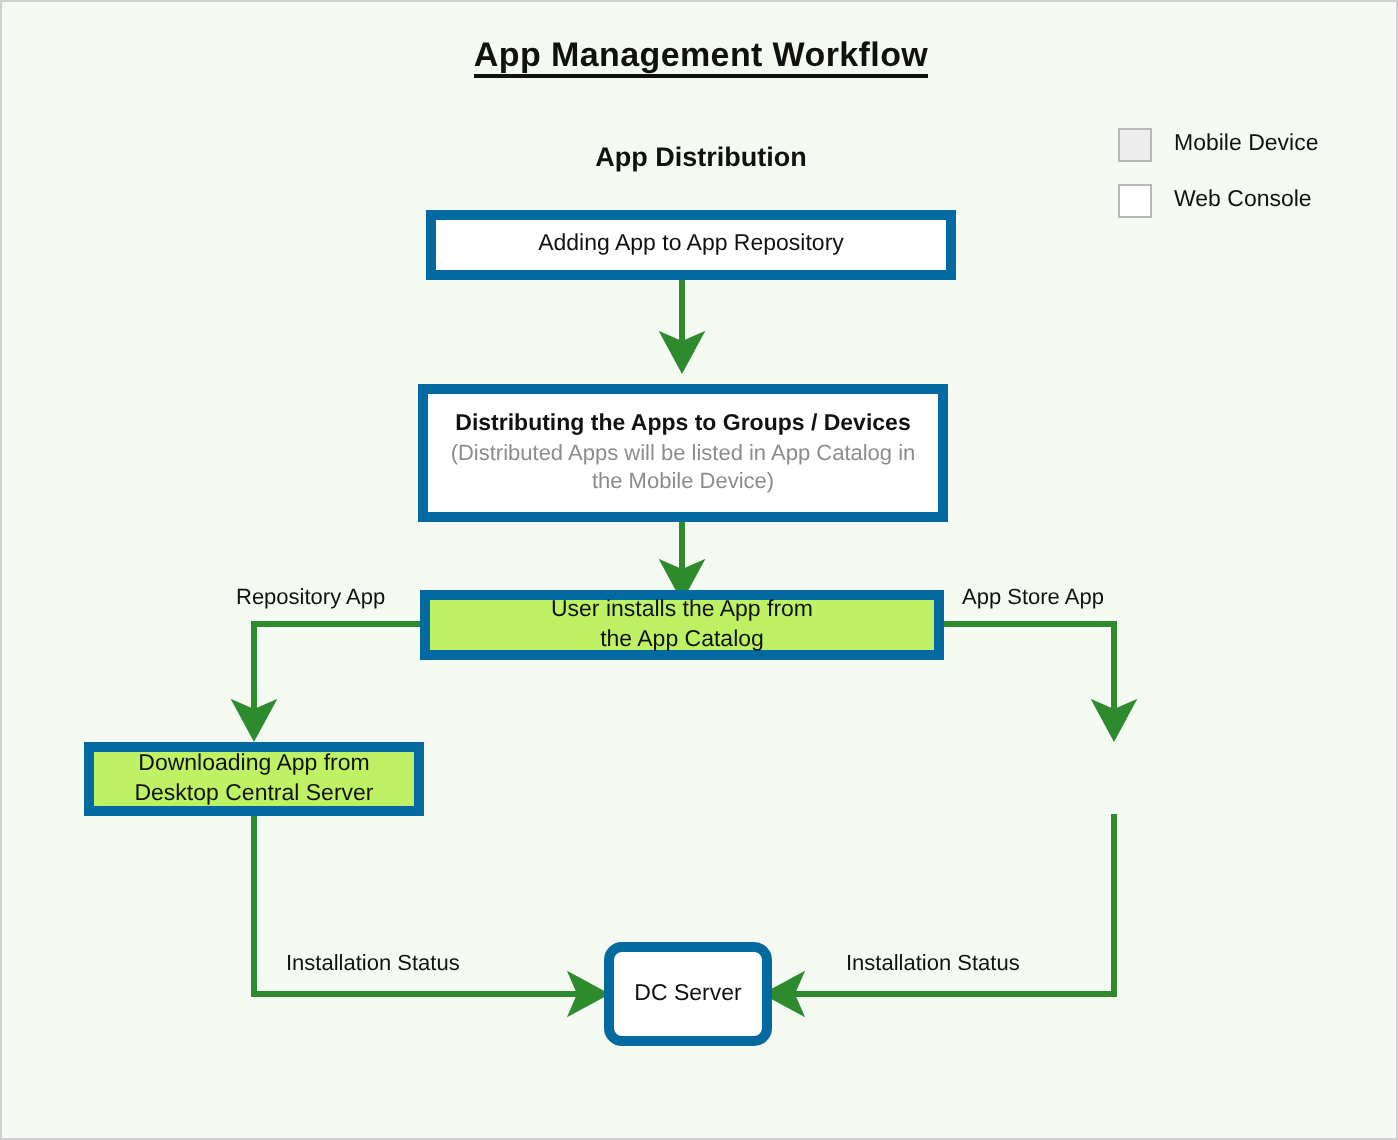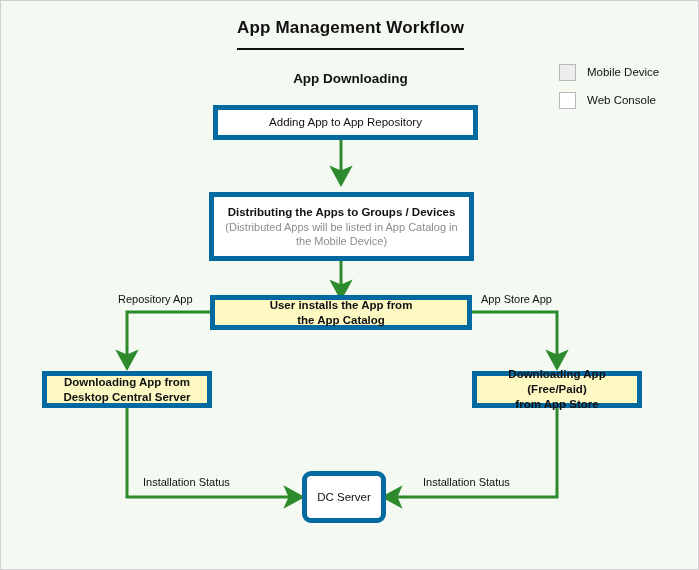--- a/index.html
+++ b/index.html
@@ -35,21 +35,21 @@
     top: 17px;
     width: 699px;
     text-align: center;
     font-size: 17px;
     font-weight: bold;
     color: #111111;
     letter-spacing: 0.2px;
   }
   .title span {
     border-bottom: 2px solid #111111;
-    padding-bottom: 11px;
+    padding-bottom: 0;
     margin-top: 40px;
   }
   .subtitle {
     position: absolute;
     left: 0;
     top: 70px;
     width: 699px;
     text-align: center;
     font-size: 13.5px;
     font-weight: bold;
@@ -94,21 +94,21 @@
     flex-direction: column;
     align-items: center;
     justify-content: center;
     text-align: center;
     font-size: 11.5px;
     color: #111111;
     line-height: 15px;
     padding: 4px 8px;
   }
   .node.web { background: #ffffff; }
-  .node.mobile { background: #fef9c3; font-weight: bold; }
+  .node.mobile { background: #bef264; }
   .node.rounded { border-radius: 9px; }
   .node .line-main { display: block; }
   .node .line-bold { font-weight: bold; }
   .node .line-sub {
     display: block;
     color: #8c8c8c;
     font-size: 11px;
     line-height: 14px;
   }
 
@@ -142,21 +142,21 @@
 
     <path d="M126,406 L126,496 L298,496" stroke="#2d8a2d" stroke-width="3" fill="none" marker-end="url(#arrowhead)"></path>
 
     <path d="M556,406 L556,496 L386,496" stroke="#2d8a2d" stroke-width="3" fill="none" marker-end="url(#arrowhead)"></path>
   </svg>
 
   <div class="title">
     <span>App Management Workflow</span>
   </div>
 
-  <div class="subtitle">App Downloading</div>
+  <div class="subtitle">App Distribution</div>
 
   <div class="legend">
     <div class="legend-row">
       <span class="legend-swatch gray"></span>
       <span class="legend-label">Mobile Device</span>
     </div>
     <div class="legend-row">
       <span class="legend-swatch white"></span>
       <span class="legend-label">Web Console</span>
     </div>
@@ -175,24 +175,20 @@
   <div class="node mobile" style="left:209px; top:294px; width:262px; height:35px;">
     <span class="line-main">User installs the App from</span>
     <span class="line-main">the App Catalog</span>
   </div>
 
   <div class="node mobile" style="left:41px; top:370px; width:170px; height:37px;">
     <span class="line-main">Downloading App from</span>
     <span class="line-main">Desktop Central Server</span>
   </div>
 
-  <div class="node mobile" style="left:471px; top:370px; width:170px; height:37px;">
-    <span class="line-main">Downloading App (Free/Paid)</span>
-    <span class="line-main">from App Store</span>
-  </div>
 
   <div class="node web rounded" style="left:301px; top:470px; width:84px; height:52px;">
     <span class="line-main">DC Server</span>
   </div>
 
   <div class="edge-label" style="left:117px; top:292px;">Repository App</div>
 
   <div class="edge-label" style="left:480px; top:292px;">App Store App</div>
 
   <div class="edge-label" style="left:142px; top:475px;">Installation Status</div>

